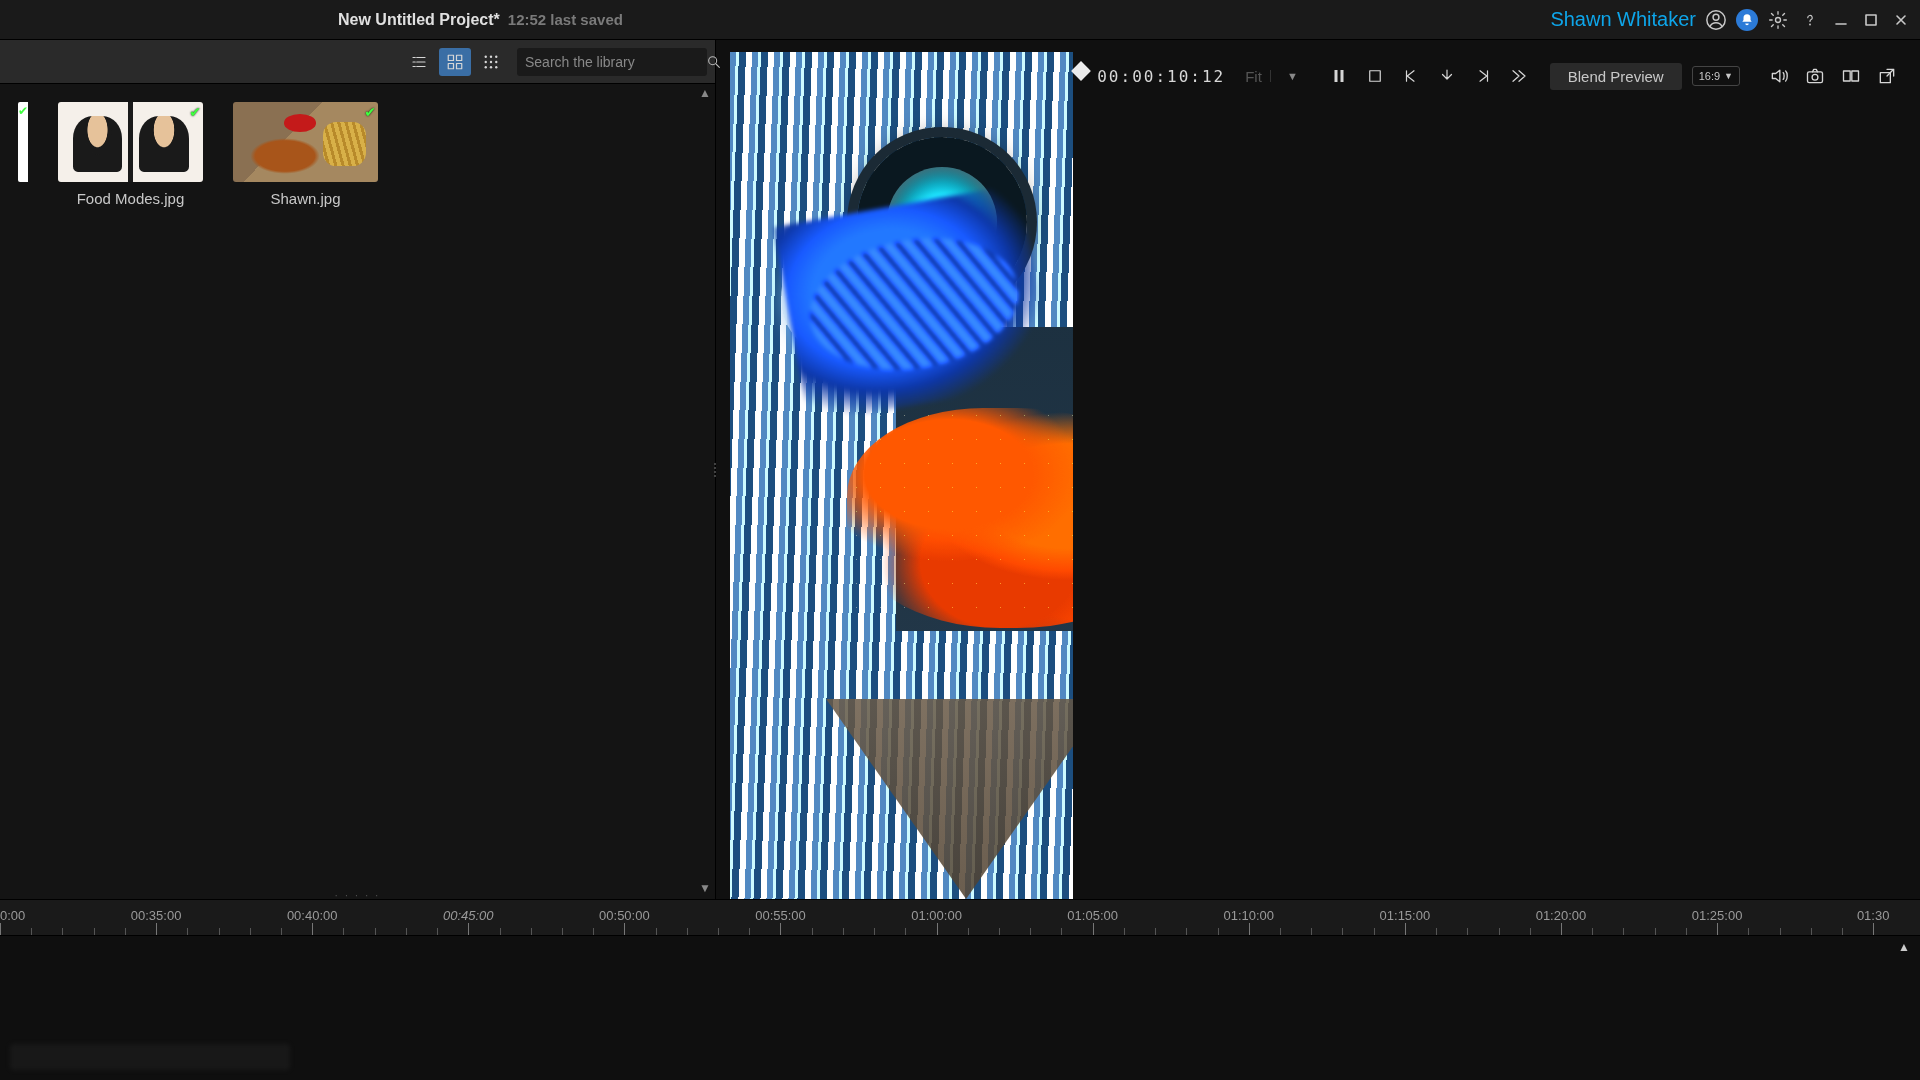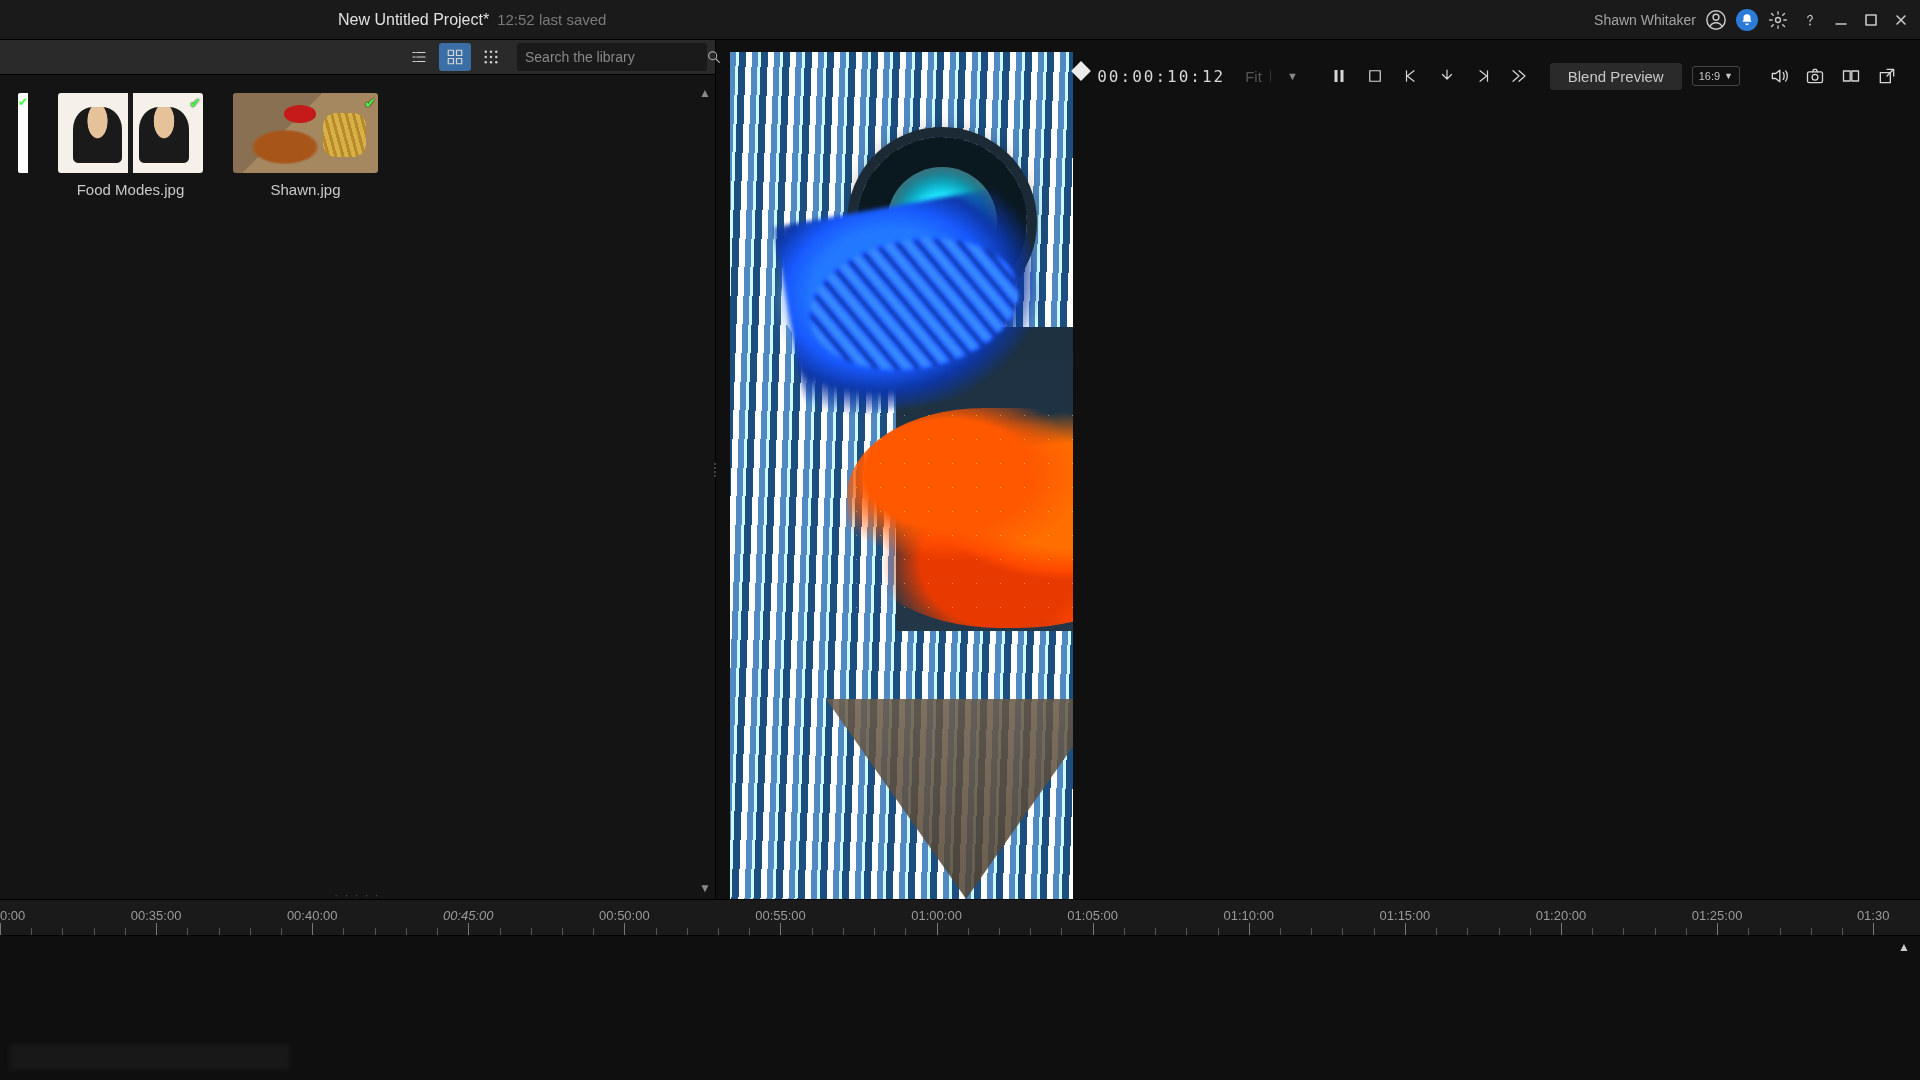--- a/index.html
+++ b/index.html
@@ -1,33 +1,33 @@
 <!DOCTYPE html>
 <html><head>
 <meta charset="utf-8">
 <style>
   * { box-sizing: border-box; margin: 0; padding: 0; font-family: "Segoe UI", Arial, sans-serif; }
   html, body { width: 100%; height: 100%; background: #0a0a0a; color: #d6d6d6; overflow: hidden; }
   body { display: flex; flex-direction: column; }
 
   
   .titlebar { height: 40px; background: #1a1a1a; display: flex; align-items: center; padding: 0 8px; border-bottom: 1px solid #000; }
-  .titlebar .left { flex: 1; display: flex; align-items: center; padding-left: 330px; gap: 8px; }
+  .titlebar .left { flex: 1; display: flex; align-items: center; padding-left: 330px; gap: 8px; font-weight: bold; }
   .project-title { color: #e0e0e0; font-size: 16px; }
   .last-saved { color: #7a7a7a; font-size: 15px; text-align: center; }
   .titlebar .right { display: flex; align-items: center; gap: 8px; }
-  .user-name { color: #a3a3a3; font-size: 14px; }
+  .user-name { color: #0ea5e9; font-size: 20px; }
   .titlebar .icon-btn { width: 24px; height: 24px; display: flex; align-items: center; justify-content: center; cursor: pointer; color: #c8c8c8; }
   .titlebar .bell { background: #2c7bd8; border-radius: 50%; width: 22px; height: 22px; }
   .win-btn { width: 22px; height: 22px; display: flex; align-items: center; justify-content: center; cursor: pointer; color: #c8c8c8; }
 
   
   .main { flex: 1; display: flex; min-height: 0; border-bottom: 1px solid #000; }
   .library { width: 716px; background: #141414; display: flex; flex-direction: column; border-right: 1px solid #000; position: relative; }
-  .lib-toolbar { height: 35px; background: #2a2a2a; display: flex; align-items: center; justify-content: flex-end; padding: 0 8px; gap: 4px; border-bottom: 1px solid #000; }
+  .lib-toolbar { height: 44px; background: #2a2a2a; display: flex; align-items: center; justify-content: flex-end; padding: 0 8px; gap: 4px; border-bottom: 1px solid #000; }
   .view-btn { width: 32px; height: 28px; display: flex; align-items: center; justify-content: center; border-radius: 3px; cursor: pointer; }
   .view-btn.active { background: #3a6ea5; }
   .search-wrap { display: flex; align-items: center; background: #1a1a1a; border-radius: 3px; height: 28px; width: 190px; margin-left: 6px; padding: 0 8px; }
   .search-wrap input { flex: 1; background: transparent; border: none; outline: none; color: #ddd; font-size: 14px; }
   .search-wrap input::placeholder { color: #888; }
   .lib-content { flex: 1; padding: 18px 18px; display: flex; gap: 30px; align-items: flex-start; position: relative; }
   .thumb-cut { width: 10px; height: 80px; background: #fff; border-radius: 2px 0 0 2px; position: relative; overflow: hidden; }
   .thumb-item { display: flex; flex-direction: column; align-items: center; gap: 8px; width: 145px; }
   .thumb-img { width: 145px; height: 80px; border-radius: 3px; position: relative; overflow: hidden; }
   .thumb-img .check { position: absolute; top: 2px; right: 2px; color: #3fff3f; font-size: 14px; text-shadow: 0 0 2px #000; }

